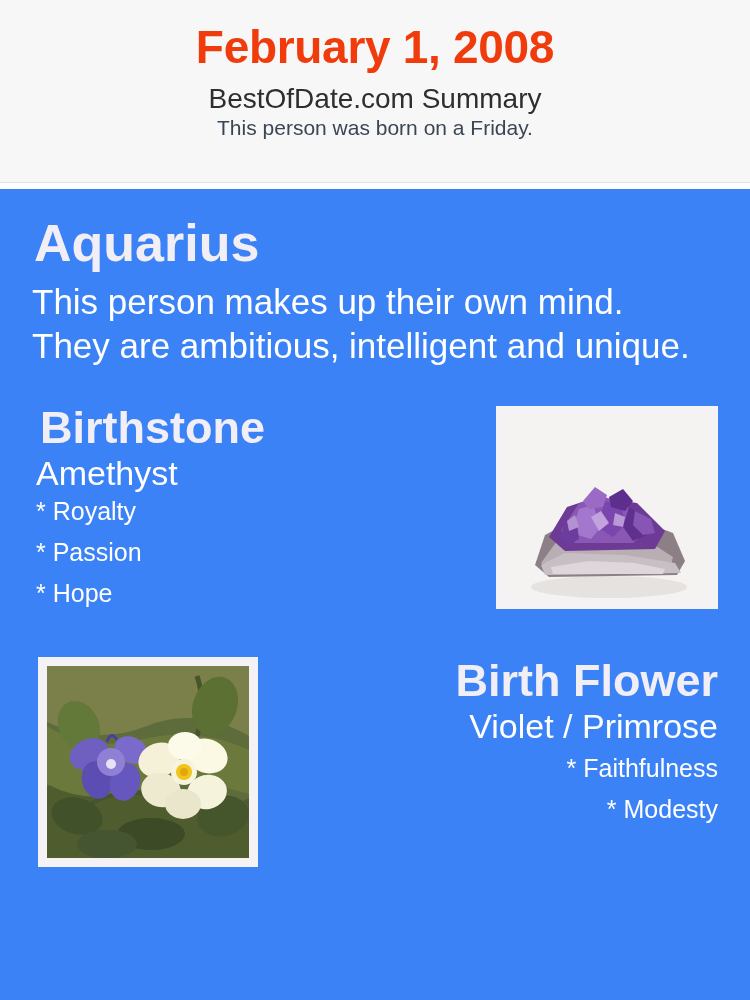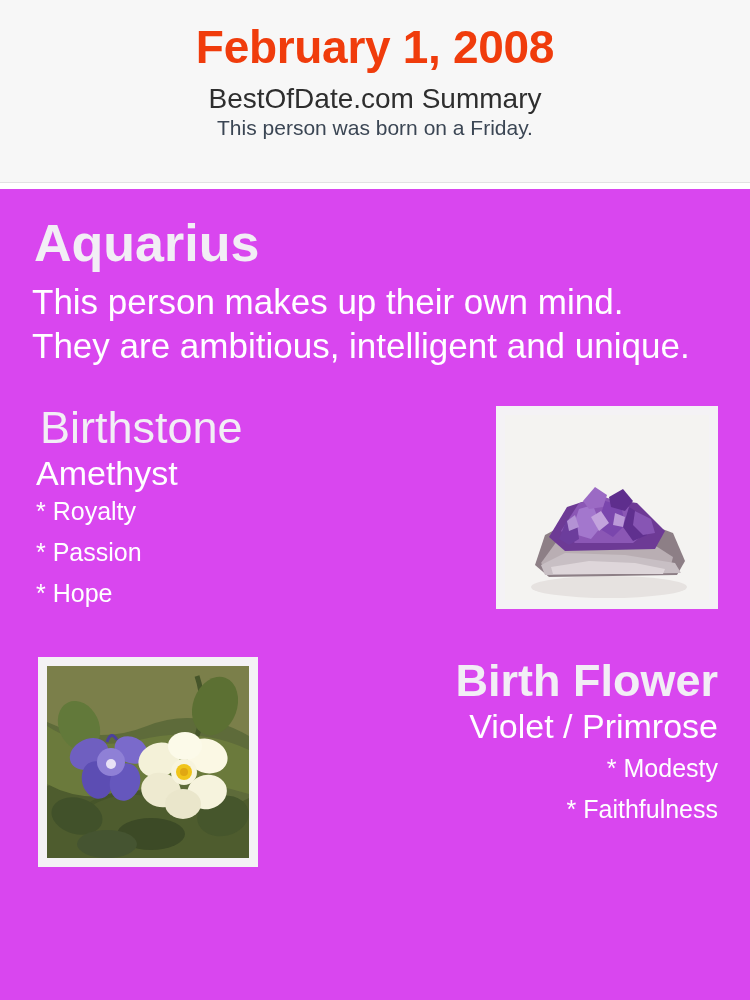--- a/index.html
+++ b/index.html
@@ -49,21 +49,21 @@
     margin-top: 0;
   }
   .header-rule {
     height: 6px;
     background: #ffffff;
     border-top: 1px solid #e2e2e2;
   }
 
   
   .body {
-    background: #d946ef;
+    background: #3b82f6;
     flex: 1;
     position: relative;
     padding: 26px 32px 0 32px;
     box-sizing: border-box;
     color: #ffffff;
   }
 
   .sign-title {
     font-size: 52px;
     font-weight: bold;
@@ -83,21 +83,21 @@
   .stone-section {
     margin-top: 36px;
     position: relative;
     min-height: 225px;
   }
   .stone-text {
     width: 440px;
   }
   .section-title {
     font-size: 45px;
-    font-weight: normal;
+    font-weight: bold;
     color: #f2eef5;
     line-height: 1.06;
     margin: 0 0 2px 8px;
   }
   .section-sub {
     font-size: 34px;
     color: #ffffff;
     line-height: 1.14;
     margin: 0 0 6px 4px;
   }
@@ -251,19 +251,19 @@
             </g>
             <ellipse cx="104" cy="168" rx="34" ry="16" fill="#3c4a26"></ellipse>
             <ellipse cx="60" cy="178" rx="30" ry="14" fill="#455431"></ellipse>
           </svg>
         </span>
       </div>
 
       <div class="flower-text">
         <div class="flower-title">Birth Flower</div>
         <div class="flower-sub">Violet / Primrose</div>
+        <div class="flower-bullet">* Faithfulness</div>
         <div class="flower-bullet">* Modesty</div>
-        <div class="flower-bullet">* Faithfulness</div>
       </div>
     </div>
 
   </div>
 </div>
 
 </body></html>

